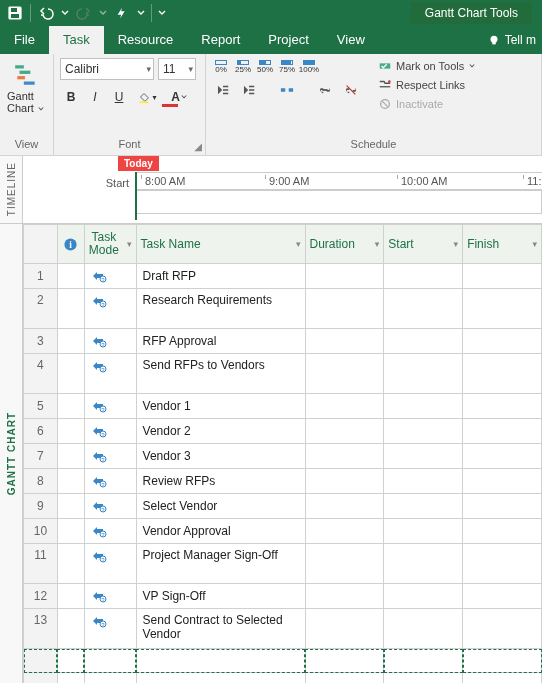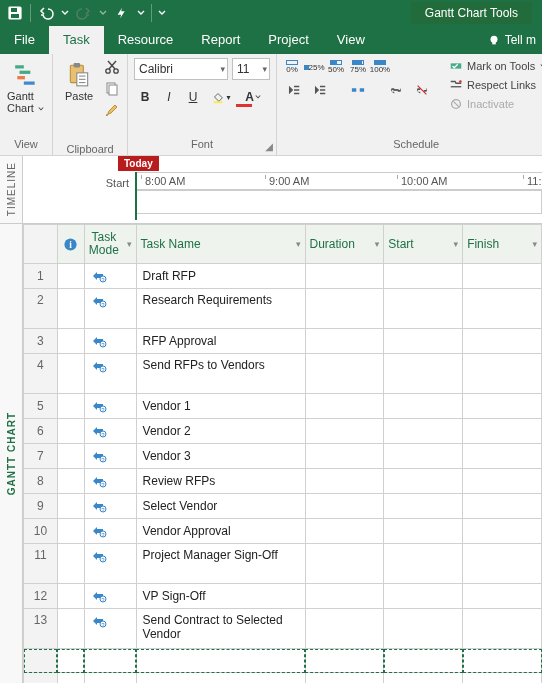--- a/index.html
+++ b/index.html
@@ -43,21 +43,21 @@
   .schedrow { display:flex; gap:4px; }
   .markbtns { display:flex; flex-direction:column; gap:3px; font-size:11px; color:#444; }
   .markbtns .mb { display:flex; align-items:center; gap:4px; cursor:pointer; white-space:nowrap; padding:1px 2px; }
   .markbtns .disabled { color:#aaa; }
 
   
   .timeline { display:flex; background:#fff; border-bottom:1px solid #ccc; }
   .vlabel { width:23px; display:flex; align-items:center; justify-content:center; background:#f8f8f8; border-right:1px solid #ccc; }
   .vlabel span { writing-mode: vertical-rl; transform: rotate(180deg); font-size:10px; color:#666; letter-spacing:1px; }
   .tlbody { flex:1; position:relative; }
-  .today-badge { position:absolute; left:95px; top:0; background:#b91c1c; color:#fff; font-size:10px; padding:2px 6px; font-weight:bold; z-index:2; }
+  .today-badge { position:absolute; left:95px; top:0; background:#ef4444; color:#fff; font-size:10px; padding:2px 6px; font-weight:bold; z-index:2; }
   .startblock { position:absolute; left:0; top:20px; width:112px; text-align:right; font-size:11px; color:#555; padding-right:6px; line-height:14px;}
   .ruler { position:absolute; left:112px; right:0; top:16px; height:18px; border-top:1px solid #ccc; border-bottom:1px solid #ccc; font-size:11px; color:#555; }
   .ruler .tick { position:absolute; top:2px; border-left:1px solid #aaa; height:4px; padding-left:3px; }
   .tlarea { margin-left:112px; margin-top:34px; height:24px; border:1px solid #ccc; position:relative; }
   .today-line { position:absolute; left:112px; top:16px; bottom:3px; width:2px; background:#1e7145; z-index:1; }
 
   
   .gridwrap { display:flex; height:calc(683px - 26px - 28px - 102px - 68px); }
   .gridwrap .sidebar { width:23px; background:#f8f8f8; border-right:1px solid #ccc; display:flex; align-items:center; justify-content:center; }
   .gridwrap .sidebar span { writing-mode: vertical-rl; transform: rotate(180deg); font-size:10px; color:#1e7145; font-weight:bold; letter-spacing:1px; }
@@ -237,48 +237,20 @@
           </svg>
         <div class="lbl"><span style="white-space:pre-line">Gantt
 Chart</span> <svg width="8" height="6" style="display:inline;color:#555">
               <use href="#i-chevd"></use>
             </svg></div>
       </div>
     </div>
     <div class="group-label">View</div>
   </div>
 
-  <div class="group" style="width:76px">
-    <div class="group-content">
-      <div class="bigbtn">
-        <svg class="icon">
-            <use href="#i-paste"></use>
-          </svg>
-        <div class="lbl">Paste</div>
-      </div>
-      <div class="smallicons">
-        <div class="sicon">
-            <svg width="16" height="16">
-              <use href="#i-cut"></use>
-            </svg>
-          </div>
-        <div class="sicon">
-            <svg width="16" height="16">
-              <use href="#i-copy"></use>
-            </svg>
-          </div>
-        <div class="sicon">
-            <svg width="16" height="16">
-              <use href="#i-brush"></use>
-            </svg>
-          </div>
-      </div>
-    </div>
-    <div class="group-label">Clipboard</div>
-  </div>
 
   <div class="group" style="width:152px; position:relative">
     <div style="display:flex;flex-direction:column">
       <div class="fontrow">
         <div class="combo" style="width:94px">
           <span>Calibri</span>
           <span class="dd">▾</span>
         </div>
         <div class="combo" style="width:38px">
           <span>11</span>
@@ -316,21 +288,21 @@
   </div>
 
   <div class="group" style="flex:1">
     <div class="group-content" style="gap:14px">
       <div class="schedctrls">
         <div class="schedrow">
           <div class="fbtn" style="width:18px;height:18px;font-size:8px;flex-direction:column">
               <div style="width:12px;height:5px;border:1px solid #3a87c7"></div>
               <span>0%</span>
             </div>
-          <div class="fbtn" style="width:18px;height:18px;font-size:8px;flex-direction:row">
+          <div class="fbtn" style="width:18px;height:18px;font-size:8px;flex-direction:column">
               <div style="width:12px;height:5px;border:1px solid #3a87c7">
                 <div style="width:3px;height:100%;background:#3a87c7"></div>
               </div>
               <span>25%</span>
             </div>
           <div class="fbtn" style="width:18px;height:18px;font-size:8px;flex-direction:column">
               <div style="width:12px;height:5px;border:1px solid #3a87c7">
                 <div style="width:6px;height:100%;background:#3a87c7"></div>
               </div>
               <span>50%</span>

